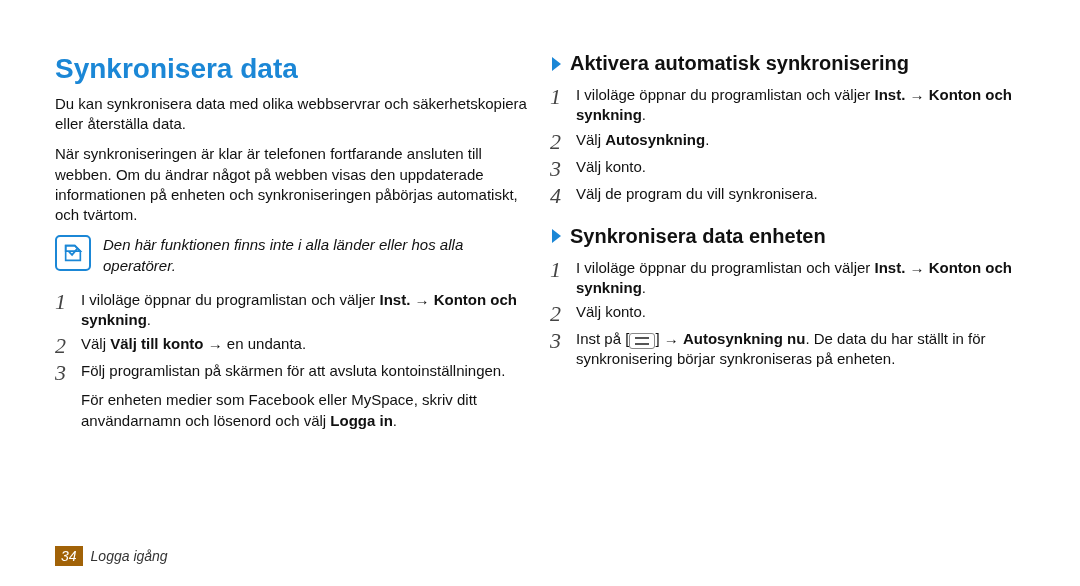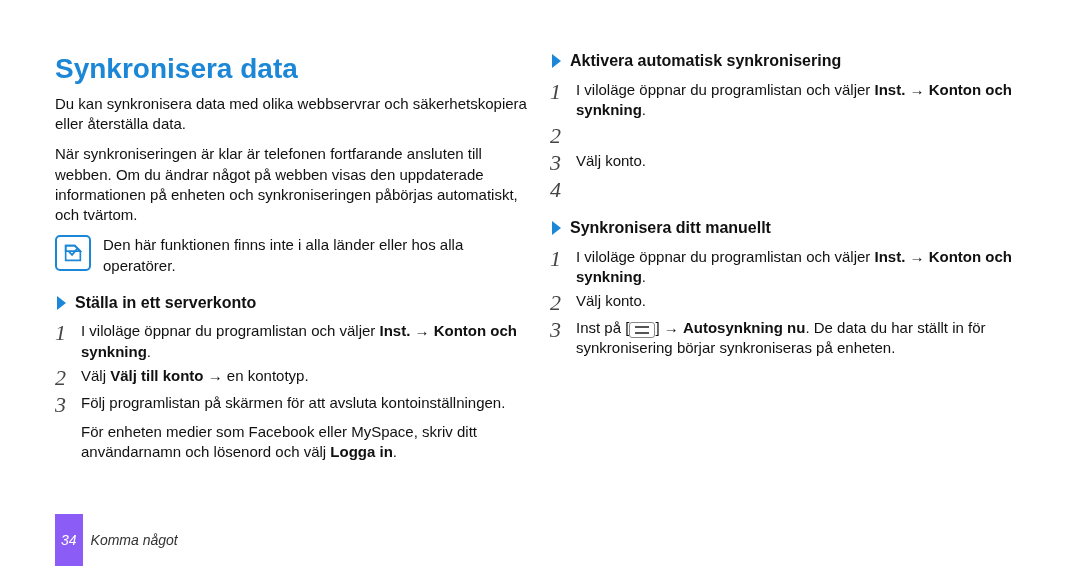--- a/index.html
+++ b/index.html
@@ -38,26 +38,26 @@
     flex: none;
     width: 32px; height: 32px;
     border: 2px solid #1b87d6;
     border-radius: 5px;
     margin-right: 12px;
     display: flex;
     align-items: center;
     justify-content: center;
   }
   .note-icon svg { display: block; }
-  .note-text { flex: 1; }
+  .note-text { flex: 1; font-style: italic; }
   .section-heading {
     display: flex;
     align-items: center;
     font-weight: bold;
-    font-size: 16px;
+    font-size: 20px;
     margin: 16px 0 8px 0;
   }
   .chev {
     display: inline-block;
     margin-right: 6px;
     line-height: 1;
   }
   .chev svg { display: block; }
   ol.steps {
     list-style: none;
@@ -101,25 +101,25 @@
     left: 55px;
     bottom: 20px;
     font-size: 14px;
     font-style: italic;
     color: #333;
     display: flex;
     align-items: center;
     gap: 8px;
   }
   .page-num {
-    background: #8b5cf6;
+    background: #a16207;
     color: #fff;
     font-style: italic;
     font-weight: normal;
-    padding: 18px 6px;
+    padding: 2px 6px;
     font-size: 14px;
   }
 </style>
 </head>
 <body>
 
 <div class="page">
   <div class="col">
     <h1 class="title">Synkronisera data</h1>
     <p class="para">Du kan synkronisera data med olika webbservrar och säkerhetskopiera eller återställa data.</p>
@@ -129,40 +129,32 @@
       <div class="note-icon">
         <svg width="22" height="22" viewBox="0 0 24 24">
           <path d="M4 4h10l6 6v0H4z" fill="none" stroke="#1b87d6" stroke-width="1.8"></path>
           <path d="M4 4h10l6 6v10H4z" fill="none" stroke="#1b87d6" stroke-width="1.8"></path>
           <path d="M8 11L11 14L16 8" fill="none" stroke="#1b87d6" stroke-width="2" stroke-linecap="round"></path>
         </svg>
       </div>
       <div class="note-text">Den här funktionen finns inte i alla länder eller hos alla operatörer.</div>
     </div>
 
-    <div class="section-heading">
-      <span class="chev">
-        <svg width="14" height="18" viewBox="0 0 14 18">
-            <path d="M2 2 L11 9 L2 16 Z" fill="#1b87d6"></path>
-          </svg>
-      </span>
-      <span>Ställa in ett serverkonto</span>
-    </div>
 
     <ol class="steps">
       <li>
         <span class="step-num">1</span>
         <span class="step-body">
           <span>I viloläge öppnar du programlistan och väljer </span><span class="bold">Inst.</span><span> → </span><span class="bold">Konton och synkning</span><span>.</span>
         </span>
       </li>
       <li>
         <span class="step-num">2</span>
         <span class="step-body">
-          <span>Välj </span><span class="bold">Välj till konto</span><span> → en kontotyp.</span>
+          <span>Välj </span><span class="bold">Välj till konto</span><span> → en undanta.</span>
         </span>
       </li>
       <li>
         <span class="step-num">3</span>
         <span class="step-body">Följ programlistan på skärmen för att avsluta kontoinställningen.</span>
       </li>
     </ol>
     <p class="sub-note">
       <span>För enheten medier som Facebook eller MySpace, skriv ditt användarnamn och lösenord och välj </span><span class="bold">Logga in</span><span>.</span>
     </p>
@@ -179,37 +171,41 @@
     </div>
     <ol class="steps">
       <li>
         <span class="step-num">1</span>
         <span class="step-body">
           <span>I viloläge öppnar du programlistan och väljer </span><span class="bold">Inst.</span><span> → </span><span class="bold">Konton och synkning</span><span>.</span>
         </span>
       </li>
       <li>
         <span class="step-num">2</span>
+        <span class="step-body">
+          <span>Välj </span><span class="bold">Autosynkning</span><span>.</span>
+        </span>
       </li>
       <li>
         <span class="step-num">3</span>
         <span class="step-body">Välj konto.</span>
       </li>
       <li>
         <span class="step-num">4</span>
+        <span class="step-body">Välj de program du vill synkronisera.</span>
       </li>
     </ol>
 
     <div class="section-heading">
       <span class="chev">
         <svg width="14" height="18" viewBox="0 0 14 18">
             <path d="M2 2 L11 9 L2 16 Z" fill="#1b87d6"></path>
           </svg>
       </span>
-      <span>Synkronisera ditt manuellt</span>
+      <span>Synkronisera data enheten</span>
     </div>
     <ol class="steps">
       <li>
         <span class="step-num">1</span>
         <span class="step-body">
           <span>I viloläge öppnar du programlistan och väljer </span><span class="bold">Inst.</span><span> → </span><span class="bold">Konton och synkning</span><span>.</span>
         </span>
       </li>
       <li>
         <span class="step-num">2</span>
@@ -225,14 +221,14 @@
             </svg>
           </span><span>] → </span><span class="bold">Autosynkning nu</span><span>. De data du har ställt in för synkronisering börjar synkroniseras på enheten.</span>
         </span>
       </li>
     </ol>
   </div>
 </div>
 
 <div class="footer">
   <span class="page-num">34</span>
-  <span>Komma något</span>
+  <span>Logga igång</span>
 </div>
 
 </body></html>

